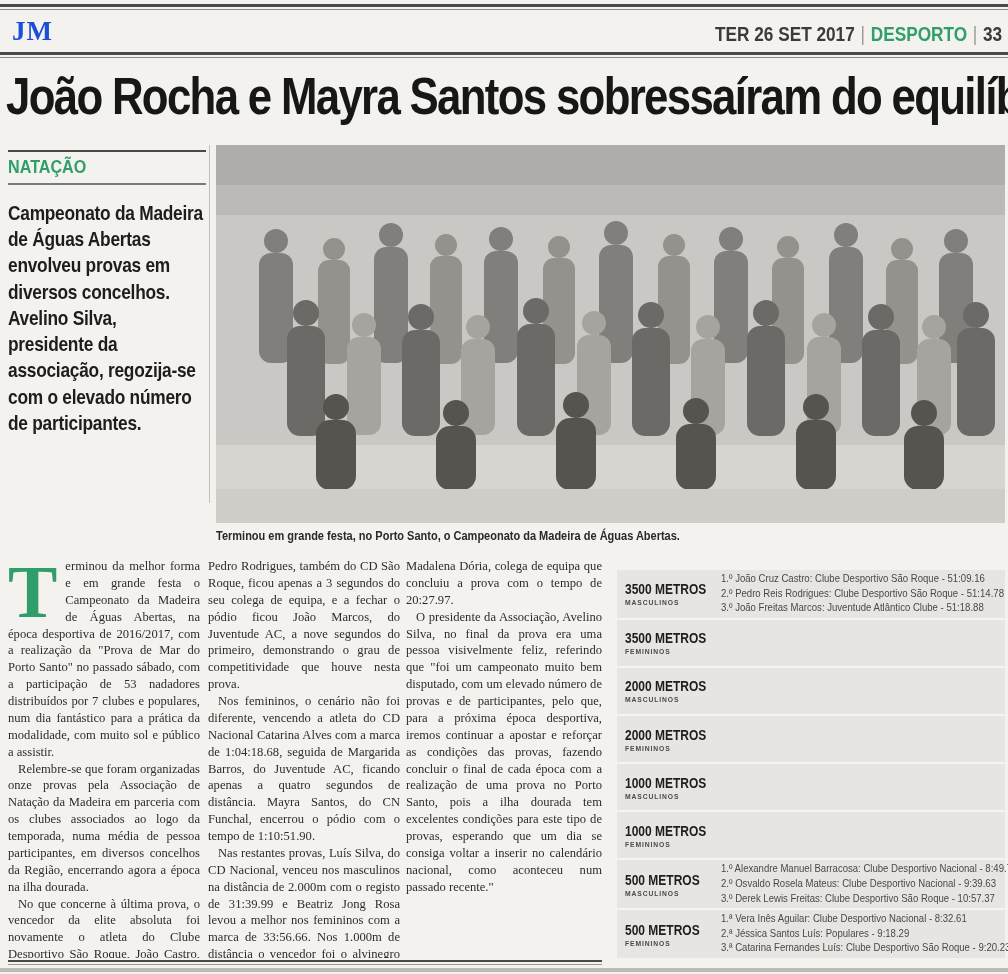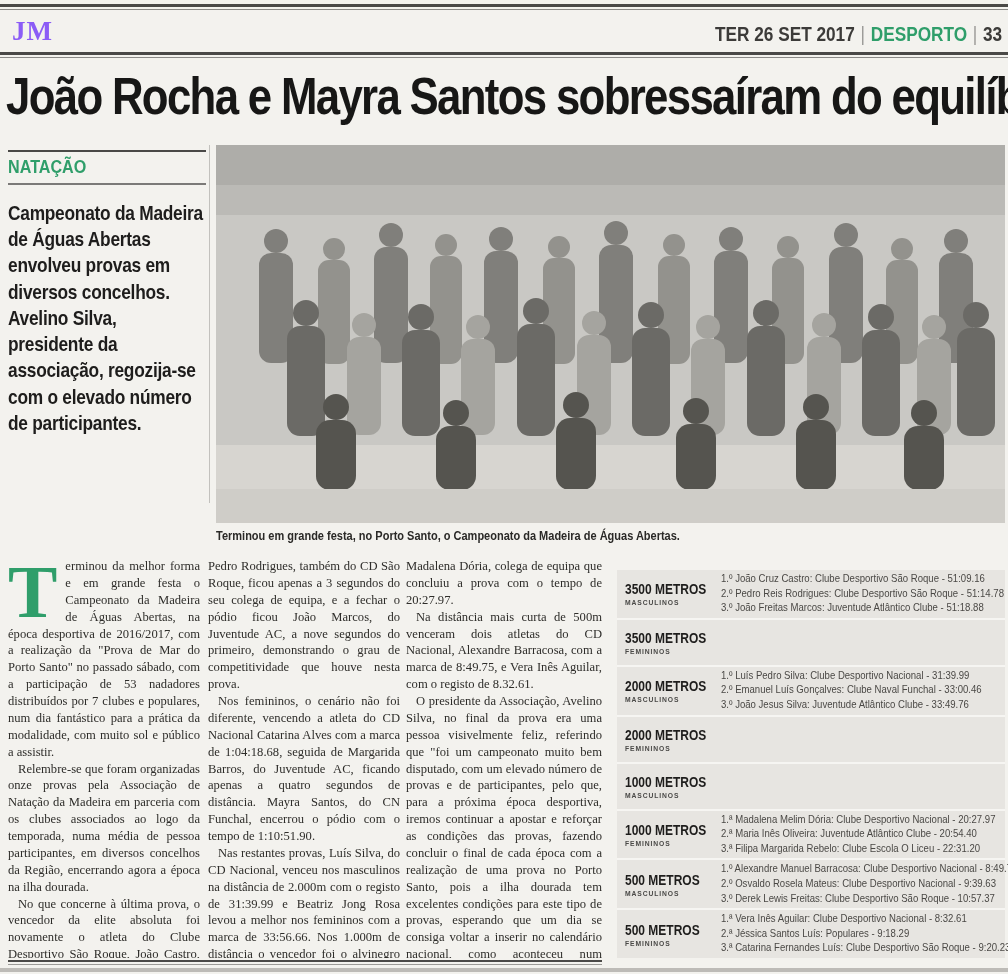--- a/index.html
+++ b/index.html
@@ -11,21 +11,21 @@
   }
   
   .rule{position:absolute;left:0;width:1008px;background:#4a4947;}
   #rule-top{top:4px;height:3px;}
   #rule-top2{top:9px;height:1px;background:#8a8987;}
   #rule-header-bottom{top:52px;height:3px;}
   #rule-header-bottom2{top:57px;height:1px;background:#8a8987;}
   #masthead{
     position:absolute;left:12px;top:16px;
     font-family:"Liberation Serif",serif;font-weight:bold;
-    font-size:27px;color:#8b5cf6;letter-spacing:1px;
+    font-size:27px;color:#1d4ed8;letter-spacing:1px;
   }
   #header-right{
     position:absolute;right:6px;top:22px;white-space:nowrap;
     font-size:21px;font-weight:bold;color:#3c3b39;
     transform:scaleX(0.82);transform-origin:100% 50%;
     letter-spacing:0px;
   }
   #header-right .sep{color:#9a9996;font-weight:normal;padding:0 7px;}
   #header-right .section{color:#2f9e6a;}
   
@@ -220,21 +220,20 @@
   <p>Relembre-se que foram organizadas onze provas pela Associação de Natação da Madeira em parceria com os clubes associados ao logo da temporada, numa média de pessoa participantes, em diversos concelhos da Região, encerrando agora a época na ilha dourada.</p>
   <p>No que concerne à última prova, o vencedor da elite absoluta foi novamente o atleta do Clube Desportivo São Roque, João Castro, que nadou 3.500 metros em 51:09.16. O segundo classificado,</p>
 </div>
 <div class="bodycol" id="bodycol2">
   <p class="first">Pedro Rodrigues, também do CD São Roque, ficou apenas a 3 segundos do seu colega de equipa, e a fechar o pódio ficou João Marcos, do Juventude AC, a nove segundos do primeiro, demonstrando o grau de competitividade que houve nesta prova.</p>
   <p>Nos femininos, o cenário não foi diferente, vencendo a atleta do CD Nacional Catarina Alves com a marca de 1:04:18.68, seguida de Margarida Barros, do Juventude AC, ficando apenas a quatro segundos de distância. Mayra Santos, do CN Funchal, encerrou o pódio com o tempo de 1:10:51.90.</p>
   <p>Nas restantes provas, Luís Silva, do CD Nacional, venceu nos masculinos na distância de 2.000m com o registo de 31:39.99 e Beatriz Jong Rosa levou a melhor nos femininos com a marca de 33:56.66. Nos 1.000m de distância o vencedor foi o alvinegro Tomás Freitas, tendo realizado a prova em 18:12.02, e</p>
 </div>
 <div class="bodycol" id="bodycol3">
   <p class="first">Madalena Dória, colega de equipa que concluiu a prova com o tempo de 20:27.97.</p>
-  <p>Na distância mais curta de 500m venceram dois atletas do CD Nacional, Alexandre Barracosa, com a marca de 8:49.75, e Vera Inês Aguilar, com o registo de 8.32.61.</p>
   <p><span>O presidente da Associação, Avelino Silva, no final da prova era uma pessoa visivelmente feliz, referindo que "foi um campeonato muito bem disputado, com um elevado número de provas e de participantes, pelo que, para a próxima época desportiva, iremos continuar a apostar e reforçar as condições das provas, fazendo concluir o final de cada época com a realização de uma prova no Porto Santo, pois a ilha dourada tem excelentes condições para este tipo de provas, esperando que um dia se consiga voltar a inserir no calendário nacional, como aconteceu num passado recente."</span> </p>
 </div>
 <div id="rule-article-bottom"></div>
 <div id="rule-article-bottom2"></div>
 
 <div id="results">
   <div class="rblock">
     <div class="rlabel">
       <div class="rdistance">3500 METROS</div>
       <div class="rgender">MASCULINOS</div>
@@ -249,47 +248,37 @@
     <div class="rlabel">
       <div class="rdistance">3500 METROS</div>
       <div class="rgender">FEMININOS</div>
     </div>
   </div>
   <div class="rblock">
     <div class="rlabel">
       <div class="rdistance">2000 METROS</div>
       <div class="rgender">MASCULINOS</div>
     </div>
-    <div class="rlines">
-      <div class="rline">1.º Luís Pedro Silva: Clube Desportivo Nacional - 31:39.99</div>
-      <div class="rline">2.º Emanuel Luís Gonçalves: Clube Naval Funchal - 33:00.46</div>
-      <div class="rline">3.º João Jesus Silva: Juventude Atlântico Clube - 33:49.76</div>
-    </div>
   </div>
   <div class="rblock">
     <div class="rlabel">
       <div class="rdistance">2000 METROS</div>
       <div class="rgender">FEMININOS</div>
     </div>
   </div>
   <div class="rblock">
     <div class="rlabel">
       <div class="rdistance">1000 METROS</div>
       <div class="rgender">MASCULINOS</div>
     </div>
   </div>
   <div class="rblock">
     <div class="rlabel">
       <div class="rdistance">1000 METROS</div>
       <div class="rgender">FEMININOS</div>
-    </div>
-    <div class="rlines">
-      <div class="rline">1.ª Madalena Melim Dória: Clube Desportivo Nacional - 20:27.97</div>
-      <div class="rline">2.ª Maria Inês Oliveira: Juventude Atlântico Clube - 20:54.40</div>
-      <div class="rline">3.ª Filipa Margarida Rebelo: Clube Escola O Liceu - 22:31.20</div>
     </div>
   </div>
   <div class="rblock">
     <div class="rlabel">
       <div class="rdistance">500 METROS</div>
       <div class="rgender">MASCULINOS</div>
     </div>
     <div class="rlines">
       <div class="rline">1.º Alexandre Manuel Barracosa: Clube Desportivo Nacional - 8:49.75</div>
       <div class="rline">2.º Osvaldo Rosela Mateus: Clube Desportivo Nacional - 9:39.63</div>

